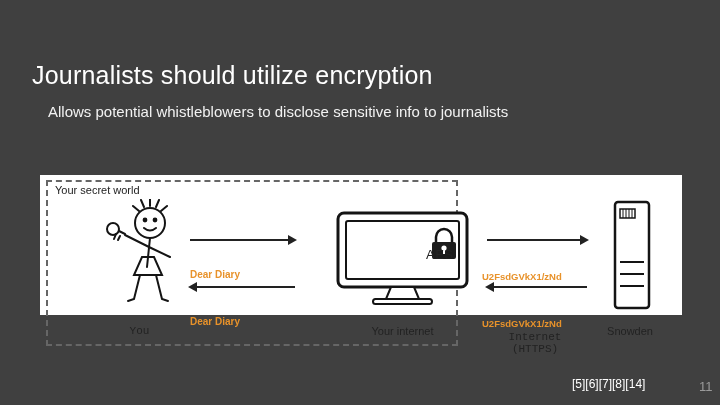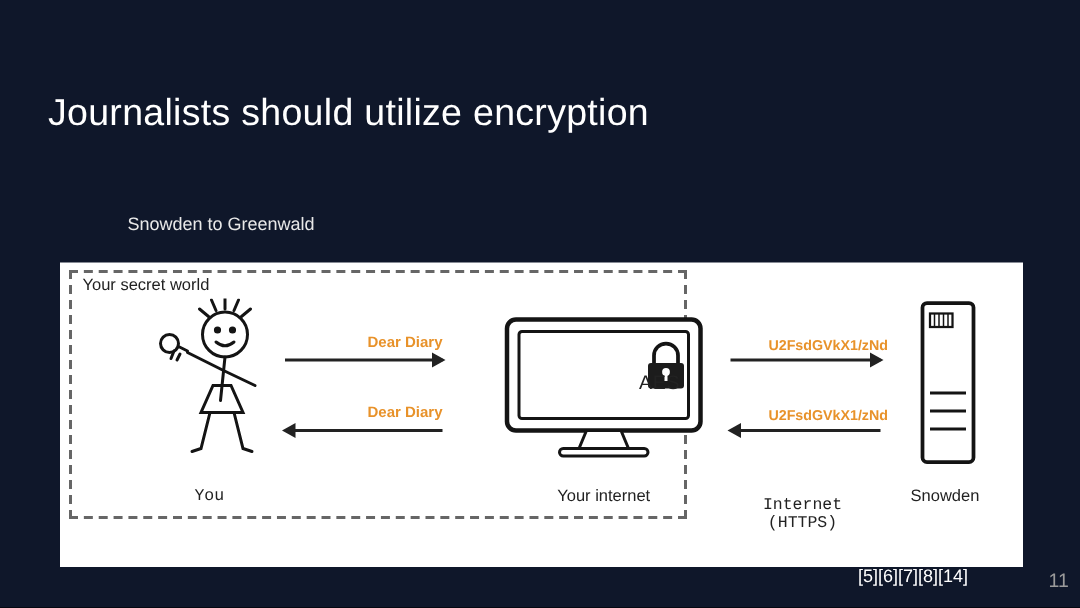--- a/index.html
+++ b/index.html
@@ -1,50 +1,50 @@
 <!DOCTYPE html>
 <html><head>
 <meta charset="utf-8">
 <style>
   html,body{margin:0;padding:0;background:#000;}
   .slide{
-    position:relative;width:720px;height:405px;background:#0f172a;overflow:hidden;
+    position:relative;width:720px;height:405px;background:#404040;overflow:hidden;
     font-family:"Liberation Sans", sans-serif;
   }
   .title{position:absolute;left:32px;top:44px;font-size:25px;font-weight:400;color:#ffffff;letter-spacing:.2px;}
   .subtitle{position:absolute;left:48px;top:103px;font-size:15px;color:#f2f2f2;}
   .note{position:absolute;left:85px;top:142px;font-size:12px;color:#e8e8e8;}
-  .figure{position:absolute;left:40px;top:175px;width:642px;height:203px;background:#ffffff;}
+  .figure{position:absolute;left:40px;top:175px;width:642px;height:140px;background:#ffffff;}
   .boundary{position:absolute;left:6px;top:5px;width:412px;height:166px;border:2px dashed #666;box-sizing:border-box;}
   .secret-label{position:absolute;left:15px;top:9px;font-size:11px;color:#222;}
   .node-label{position:absolute;font-size:11px;color:#222;text-align:center;}
   .lbl-you{left:52px;top:150px;width:95px;font-family:Liberation Mono, monospace;}
   .lbl-computer{left:285px;top:150px;width:155px;}
   .lbl-internet{left:450px;top:156px;width:90px;line-height:12px;font-family:Liberation Mono, monospace;}
   .lbl-server{left:560px;top:150px;width:60px;}
   .arrow{position:absolute;height:2px;background:#222;}
   .arrow.right::after{content:"";position:absolute;right:-2px;top:-4px;width:0;height:0;
     border-left:9px solid #222;border-top:5px solid transparent;border-bottom:5px solid transparent;}
   .arrow.left::before{content:"";position:absolute;left:-2px;top:-4px;width:0;height:0;
     border-right:9px solid #222;border-top:5px solid transparent;border-bottom:5px solid transparent;}
-  .msg{position:absolute;color:#E8922A;font-weight:bold;text-align:right;font-size:10px;}
+  .msg{position:absolute;color:#E8922A;font-weight:bold;text-align:left;font-size:10px;margin-top:46px;}
   .msg.cipher{font-size:9.5px;}
   .aes-label{position:absolute;left:386px;top:72px;width:44px;text-align:left;font-size:13px;color:#222;letter-spacing:.5px;}
   .svg-node{position:absolute;}
   .caption{position:absolute;left:44px;top:368px;font-size:12px;color:#f5f5f5;}
   .citations{position:absolute;left:572px;top:377px;font-size:12px;color:#ffffff;text-align:right;}
   .page-number{position:absolute;left:678px;top:379px;font-size:13px;color:#9a9a9a;margin-left:21px;}
 </style>
 </head>
 <body>
 
 <div class="slide">
 
   <h1 class="title">Journalists should utilize encryption</h1>
-  <div class="note">Snowden to Greenwald</div>
+  <div class="subtitle">Allows potential whistleblowers to disclose sensitive info to journalists</div>
 
   <div class="figure">
 
     <div class="boundary"></div>
     <div class="secret-label">Your secret world</div>
 
     <svg class="svg-node" style="left:52px;top:24px;" width="95" height="118" viewBox="0 0 95 118">
       <g stroke="#141414" stroke-width="2" fill="none" stroke-linecap="round">
 
         <path d="M52 8 L49 1 M58 7 L58 0 M64 8 L67 1 M47 12 L41 7 M69 12 L75 7"></path>

